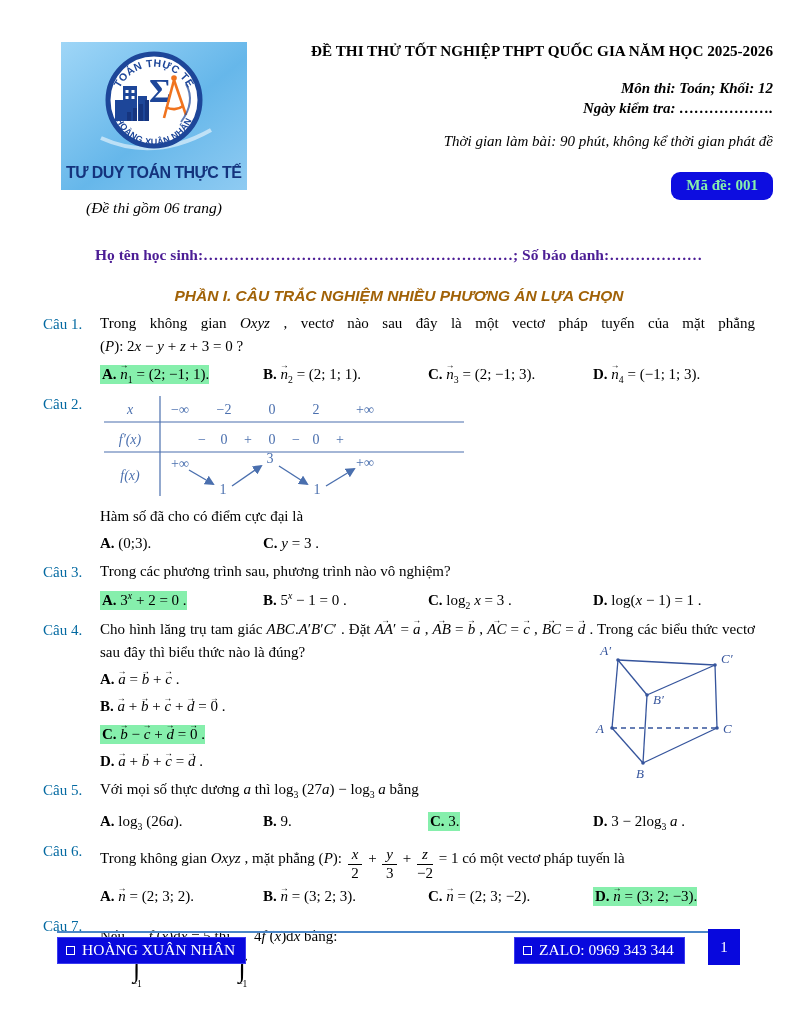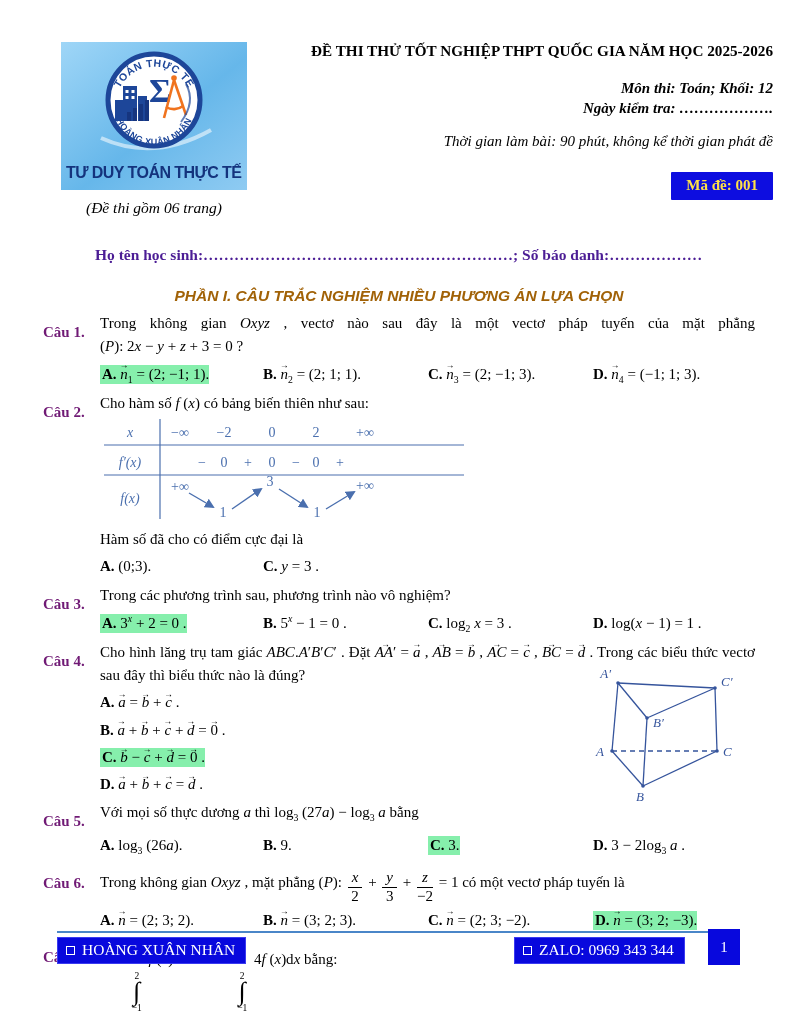--- a/index.html
+++ b/index.html
@@ -9,32 +9,32 @@
 
   
   .header { position:absolute; top:40px; left:0; right:0; height:200px; }
   .logo-wrap { position:absolute; left:61px; top:2px; width:186px; text-align:center; }
   .logo-caption { font-style:italic; font-size:15.5px; margin-top:5px; white-space:nowrap; }
   .head-right { position:absolute; left:268px; top:2px; width:505px; text-align:right; }
   .exam-title { font-weight:bold; font-size:15.2px; }
   .subject-line { font-weight:bold; font-style:italic; font-size:15px; margin-top:20px; }
   .date-line { font-weight:bold; font-style:italic; font-size:15px; margin-top:3px; }
   .duration-line { font-style:italic; font-size:15px; margin-top:16px; }
-  .code-badge { display:inline-block; margin-top:22px; background:#0d0de0; color:#fde047;
-                font-weight:bold; font-size:15px; padding:5px 15px 6px; border-radius:1px; }
+  .code-badge { display:inline-block; margin-top:22px; background:#0d0de0; color:#86efac;
+                font-weight:bold; font-size:15px; padding:5px 15px 6px; border-radius:9px; }
 
   .student-line { position:absolute; left:95px; top:246px; color:#4c1d95; font-weight:bold;
                   font-size:15.5px; }
 
   
   .content { position:absolute; left:43px; top:287px; width:712px; }
   .section-title { text-align:center; color:#a16207; font-weight:bold; font-style:italic;
                    font-family:"Liberation Sans", sans-serif; font-size:15.5px; margin-bottom:7px; }
   .q { position:relative; margin-bottom:5px; font-size:15px; }
-  .q-label { position:absolute; left:0; top:12px; color:#701a75; font-weight:bold; }
+  .q-label { position:absolute; left:0; top:4px; color:#0369a1; font-weight:normal; }
   .q-body { margin-left:57px; line-height:1.55; }
   .stem { line-height:1.55; }
   .just { text-align:justify; }
   .just-all { text-align:justify; text-align-last:justify; }
   .opts { display:grid; grid-template-columns:163px 165px 165px 1fr; margin-top:4px; align-items:baseline; }
   .opt { white-space:nowrap; }
   .okey { font-weight:bold; }
   .hl { background:#86efac; padding:1px 0 2px 2px; }
   .opt-line { display:block; margin:4px 0; }
 
@@ -142,21 +142,20 @@
           <span class="opt"><span><b class="okey">B.</b> <span><span class="vec"><i>n</i></span><sub>2</sub> = (2; 1; 1).</span></span></span>
           <span class="opt"><span><b class="okey">C.</b> <span><span class="vec"><i>n</i></span><sub>3</sub> = (2; −1; 3).</span></span></span>
           <span class="opt"><span><b class="okey">D.</b> <span><span class="vec"><i>n</i></span><sub>4</sub> = (−1; 1; 3).</span></span></span>
         </div>
       </div>
     </div>
 
     <div class="q">
       <span class="q-label">Câu 2.</span>
       <div class="q-body">
-        <div class="stem">Cho hàm số <i>f</i> (<i>x</i>) có bảng biến thiên như sau:</div>
         <svg width="372" height="104" viewBox="0 0 372 104" font-family="Liberation Serif, serif" font-size="14" style="margin:2px 0 0 2px;">
           <defs>
             <marker id="arr" viewBox="0 0 10 10" refX="8" refY="5" markerWidth="7" markerHeight="7" orient="auto">
               <path d="M0,0 L10,5 L0,10 z" fill="#4a6fae"></path>
             </marker>
           </defs>
           <g stroke="#4a6fae" stroke-width="1.2">
             <line x1="58" y1="2" x2="58" y2="102"></line>
             <line x1="2" y1="28" x2="362" y2="28"></line>
             <line x1="2" y1="58" x2="362" y2="58"></line>

